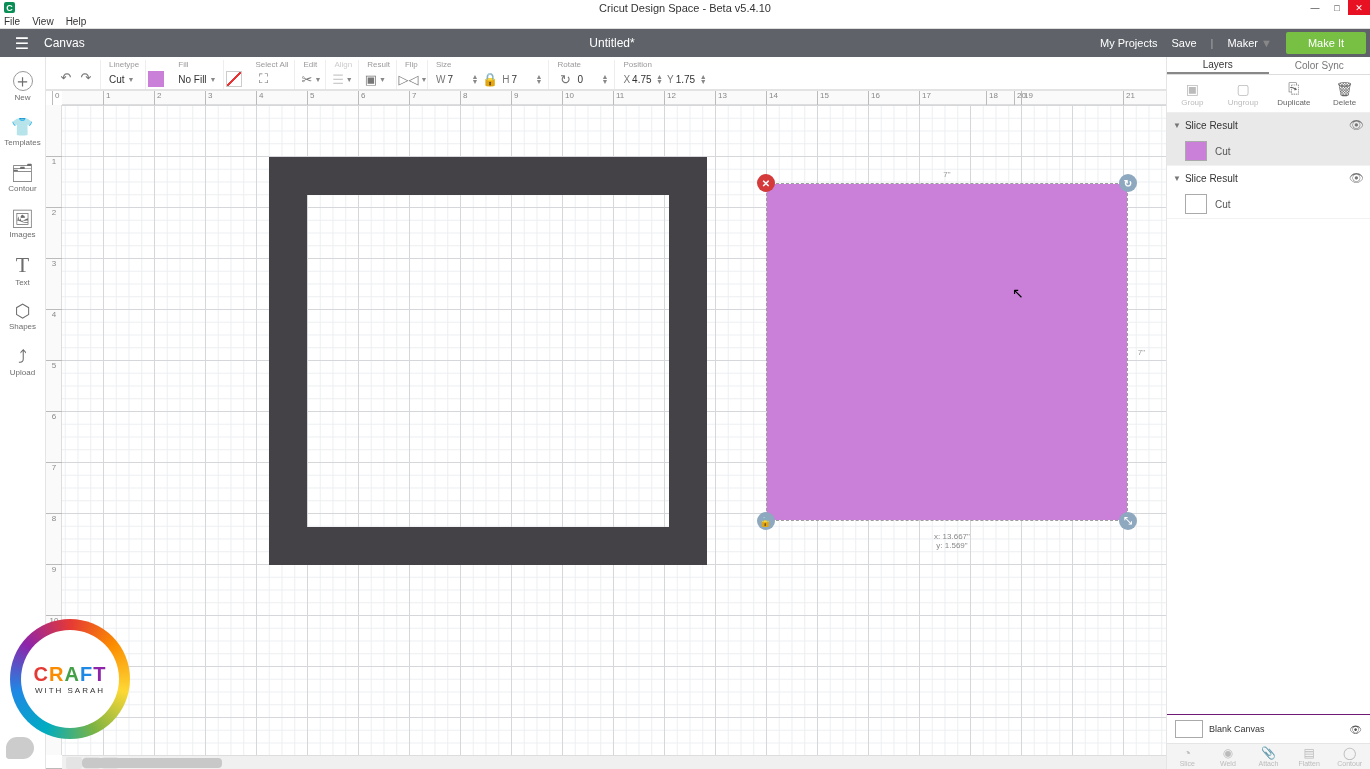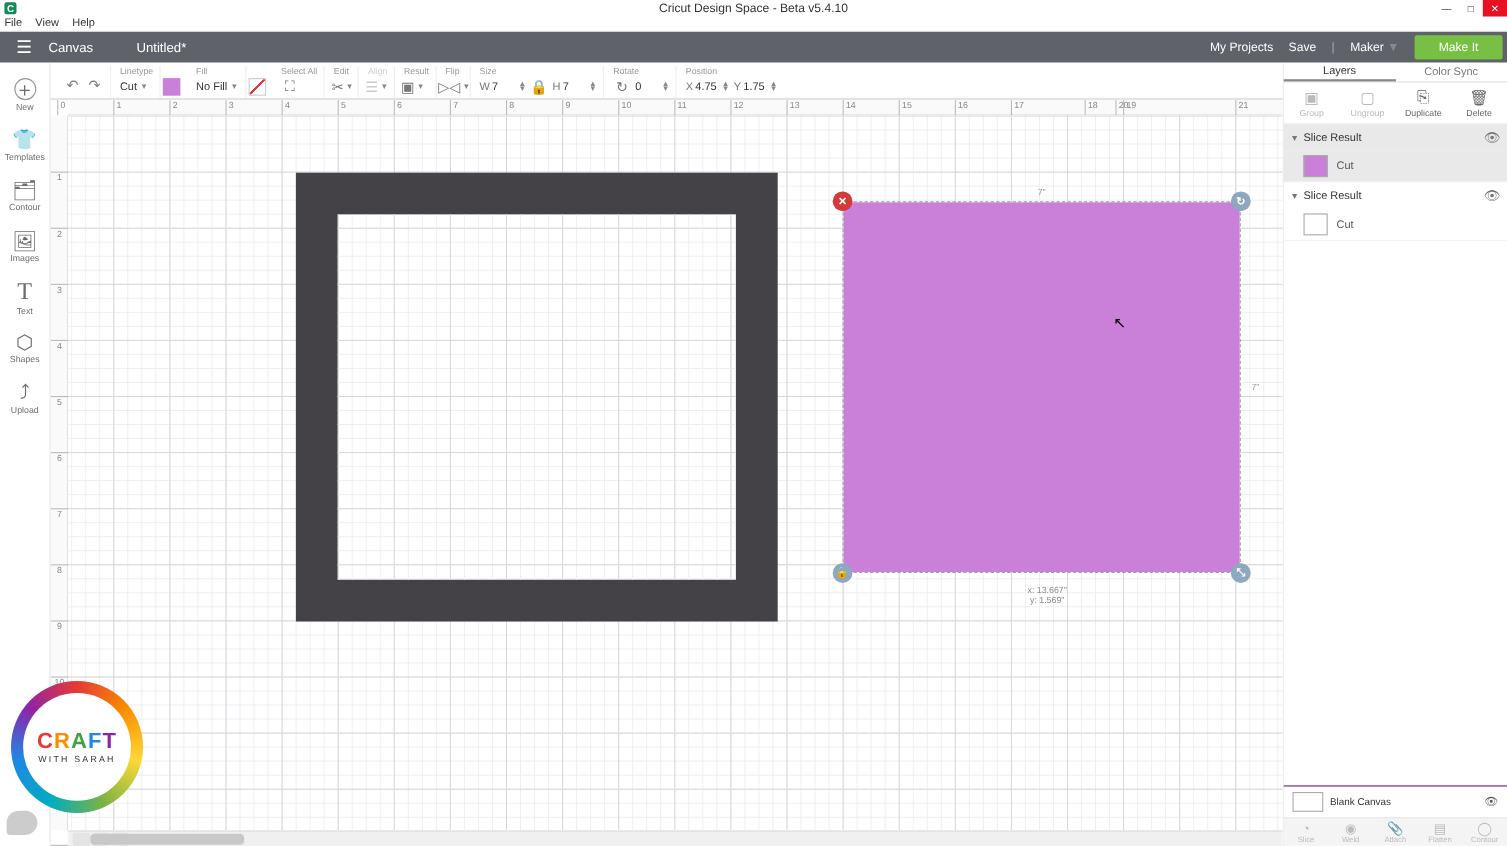--- a/index.html
+++ b/index.html
@@ -13,21 +13,21 @@
   .win-close { background: #e81123; color: #fff; }
 
   
   .menu-bar { height: 14px; display: flex; align-items: center; font-size: 10px; color: #333; padding-left: 4px; border-bottom: 1px solid #ddd; background: #fff; }
   .menu-item { margin-right: 12px; }
 
   
   .header-bar { height: 28px; background: #5f6369; color: #fff; display: flex; align-items: center; font-size: 12px; }
   .hamburger { width: 44px; display: flex; align-items: center; justify-content: center; font-size: 16px; }
   .header-canvas { width: 80px; }
-  .header-title { flex: 1; text-align: left; font-size: 12px; }
+  .header-title { flex: 1; text-align: center; font-size: 12px; }
   .header-right { display: flex; align-items: center; gap: 14px; padding-right: 4px; }
   .header-right span { font-size: 11px; }
   .header-divider { color: #aaa; }
   .make-it { background: #77c043; padding: 5px 22px; border-radius: 2px; font-size: 11px; }
 
   
   .main { height: 712px; display: flex; }
 
   
   .left-sidebar { width: 46px; border-right: 1px solid #e5e5e5; display: flex; flex-direction: column; align-items: center; padding-top: 6px; background: #fff; position: relative; z-index: 5; }

